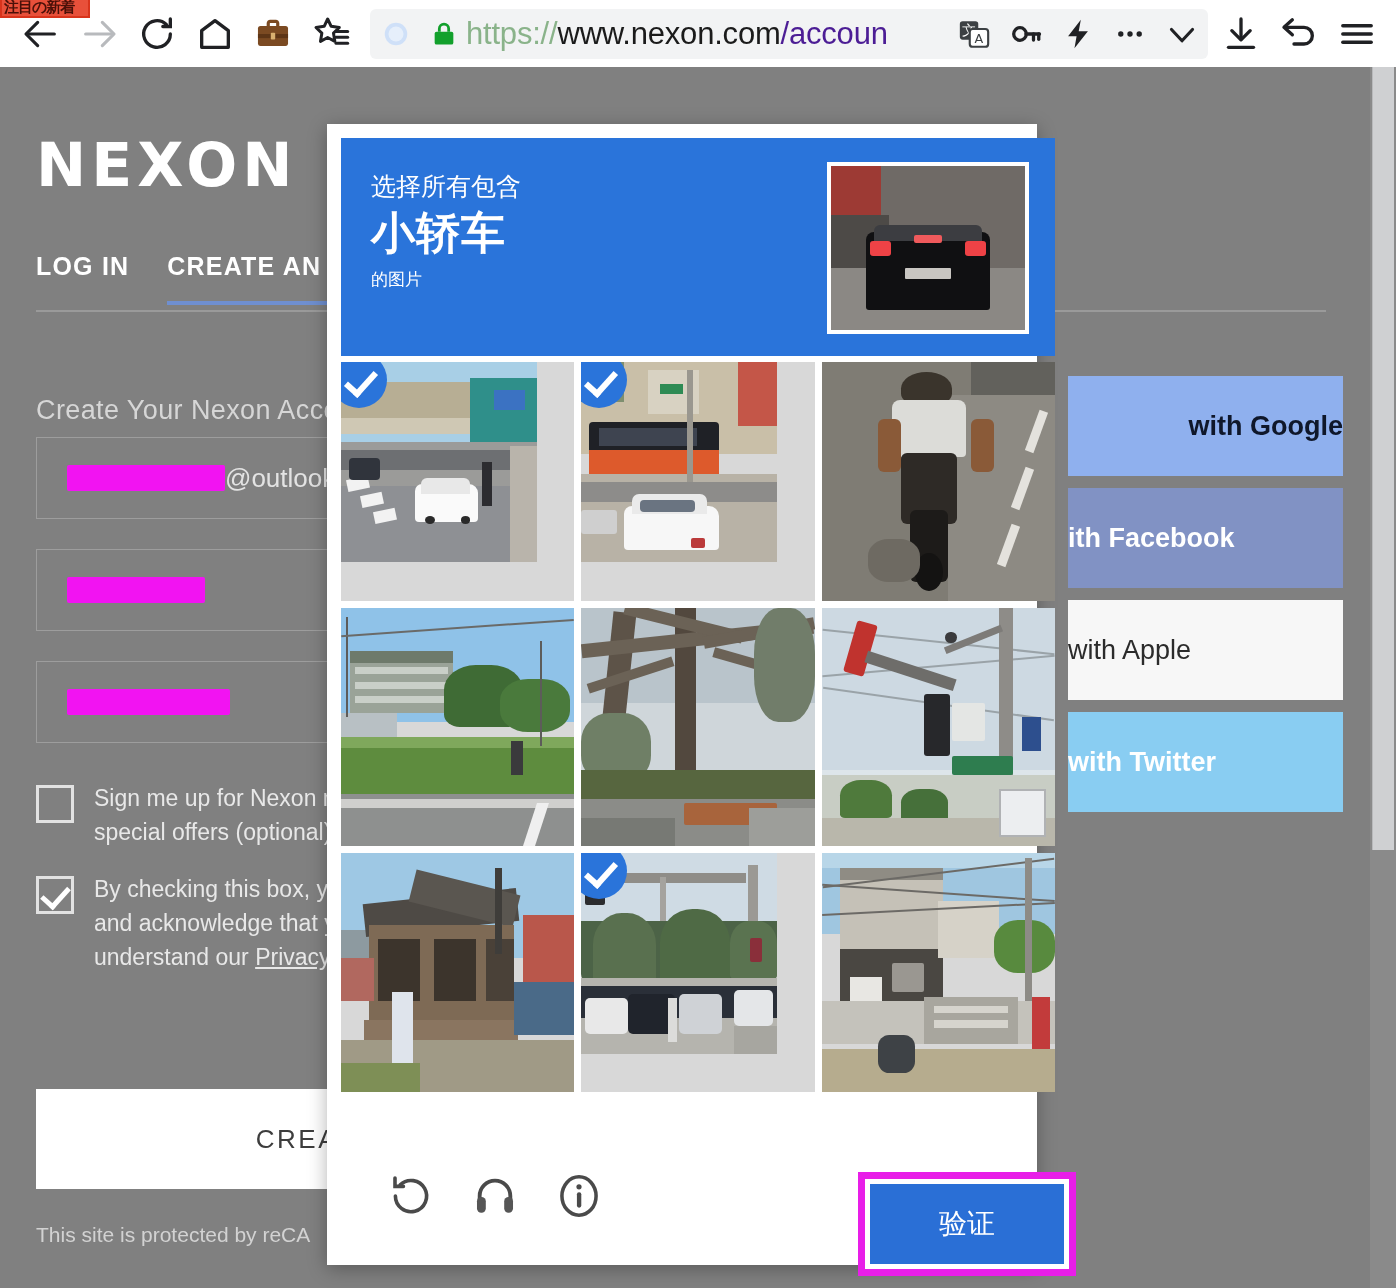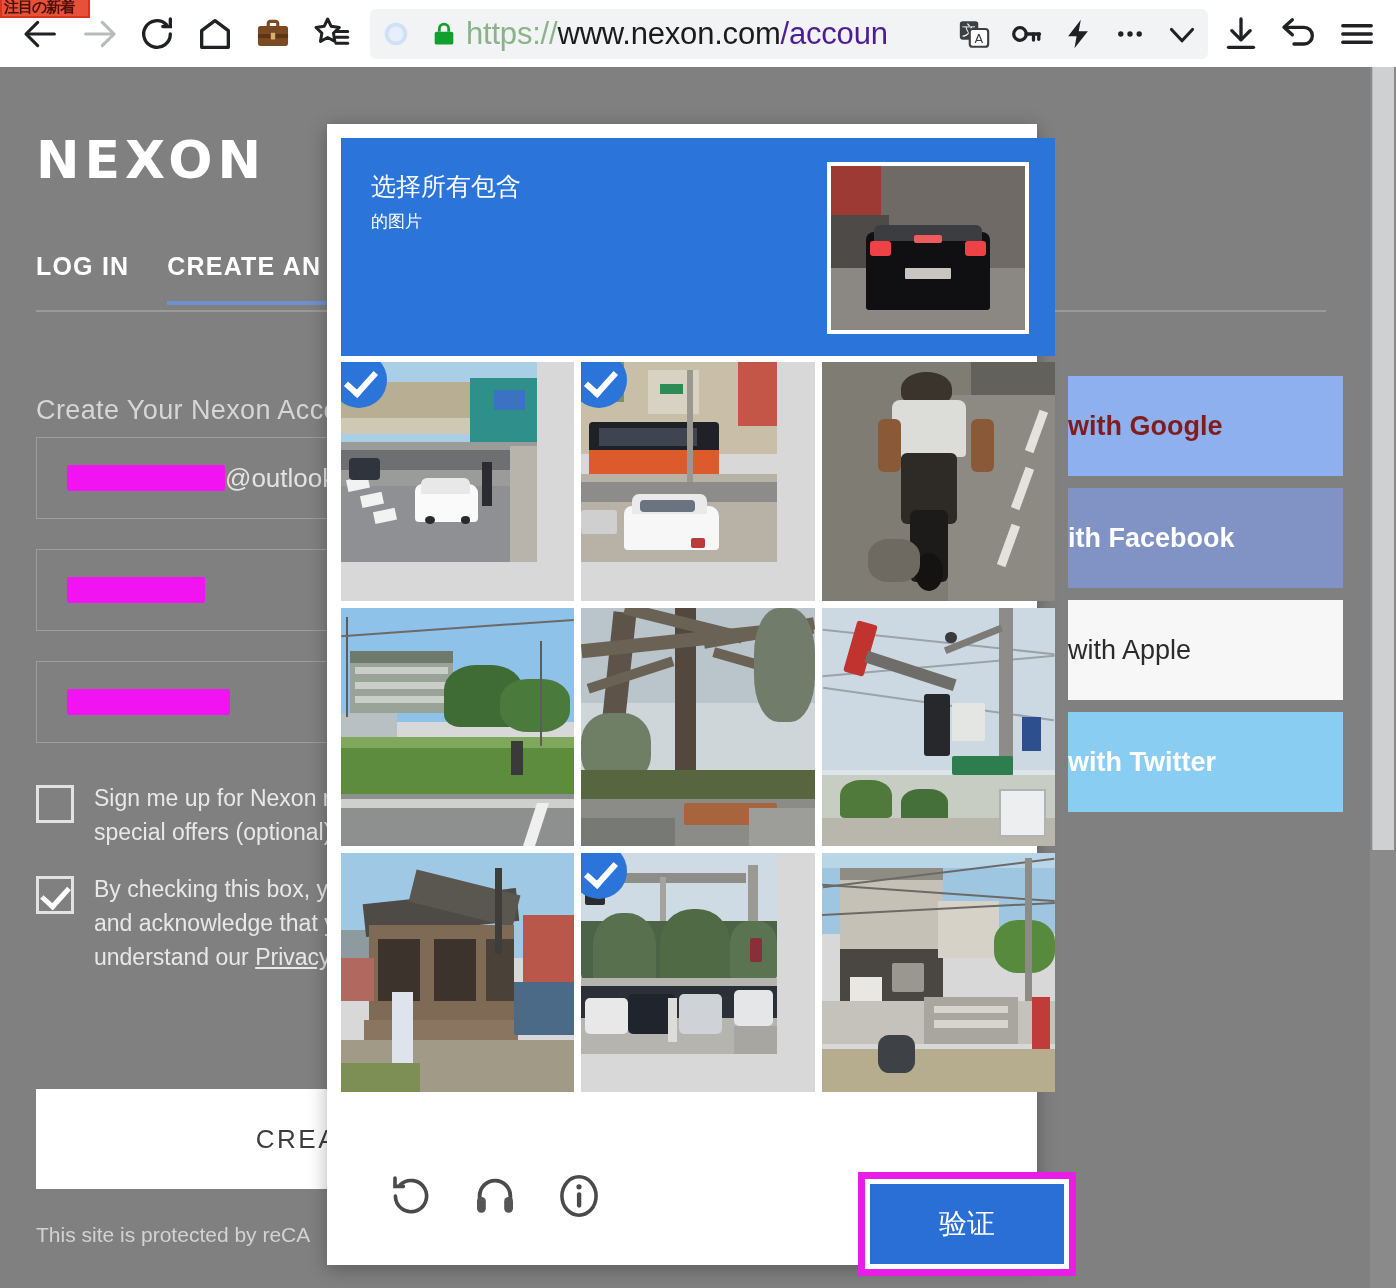--- a/index.html
+++ b/index.html
@@ -64,21 +64,21 @@
 
   
   #page {
     position: absolute; left: 0; top: 67px; width: 1396px; height: 1221px;
     background: #808080;
     overflow: hidden;
   }
   #nexon-logo {
     position: absolute; left: 36px; top: 63px;
     color: #ffffff;
-    font-size: 52px;
+    font-size: 60px;
     font-weight: bold;
     letter-spacing: 5px;
     font-family: "DejaVu Sans", sans-serif;
     text-align: right;
   }
   #tabs {
     position: absolute; left: 36px; top: 185px;
     width: 1290px;
     border-bottom: 2px solid #9a9a9a;
     height: 60px;
@@ -421,21 +421,21 @@
       <div class="ctext">understand our <u>Privacy </u></div>
     </div>
   </div>
 
   <div id="create-btn">CREATE YO</div>
 
   <div id="recaptcha-notice">
     <div>This site is protected by reCA</div>
   </div>
 
-  <div class="social" style="top:309px; background:#8fb0ee; color:#7f1d1d;">
+  <div class="social" style="top:309px; background:#8fb0ee; color:#0f172a;justify-content:flex-end;">
     <span>with Google</span>
   </div>
   <div class="social" style="top:421px; background:#8192c4; color:#ffffff;">
     <span>ith Facebook</span>
   </div>
   <div class="social" style="top:533px; background:#f7f7f7; color:#2b2b2b; font-weight:normal;">
     <span>with Apple</span>
   </div>
   <div class="social" style="top:645px; background:#89cdf2; color:#ffffff;">
     <span>with Twitter</span>
@@ -444,20 +444,21 @@
   <div id="scroll-track">
     <div id="scroll-thumb"></div>
   </div>
 </div>
 
 <div id="captcha">
 
   <div id="cap-header">
     <div id="cap-prompt">
       <div class="l1">选择所有包含</div>
+      <div class="l2">小轿车</div>
       <div class="l3">的图片</div>
     </div>
     <div id="cap-example">
       <div class="blk" style="left:0;top:0;right:0;bottom:0;background:#6f6a66;"></div>
       <div class="blk" style="left:0;top:0;width:26%;height:30%;background:#9d3a34;"></div>
       <div class="blk" style="left:0;top:30%;width:30%;height:70%;background:#4d4a47;"></div>
       <div class="blk" style="left:0;bottom:0;right:0;height:38%;background:#8b8884;"></div>
       <div class="blk" style="left:18%;top:40%;width:64%;height:48%;background:#101012;border-radius:8px 8px 3px 3px;"></div>
       <div class="blk" style="left:22%;top:36%;width:56%;height:10%;background:#3c3d41;border-radius:6px 6px 0 0;"></div>
       <div class="blk" style="left:20%;top:46%;width:11%;height:9%;background:#ef4246;border-radius:3px;"></div>

